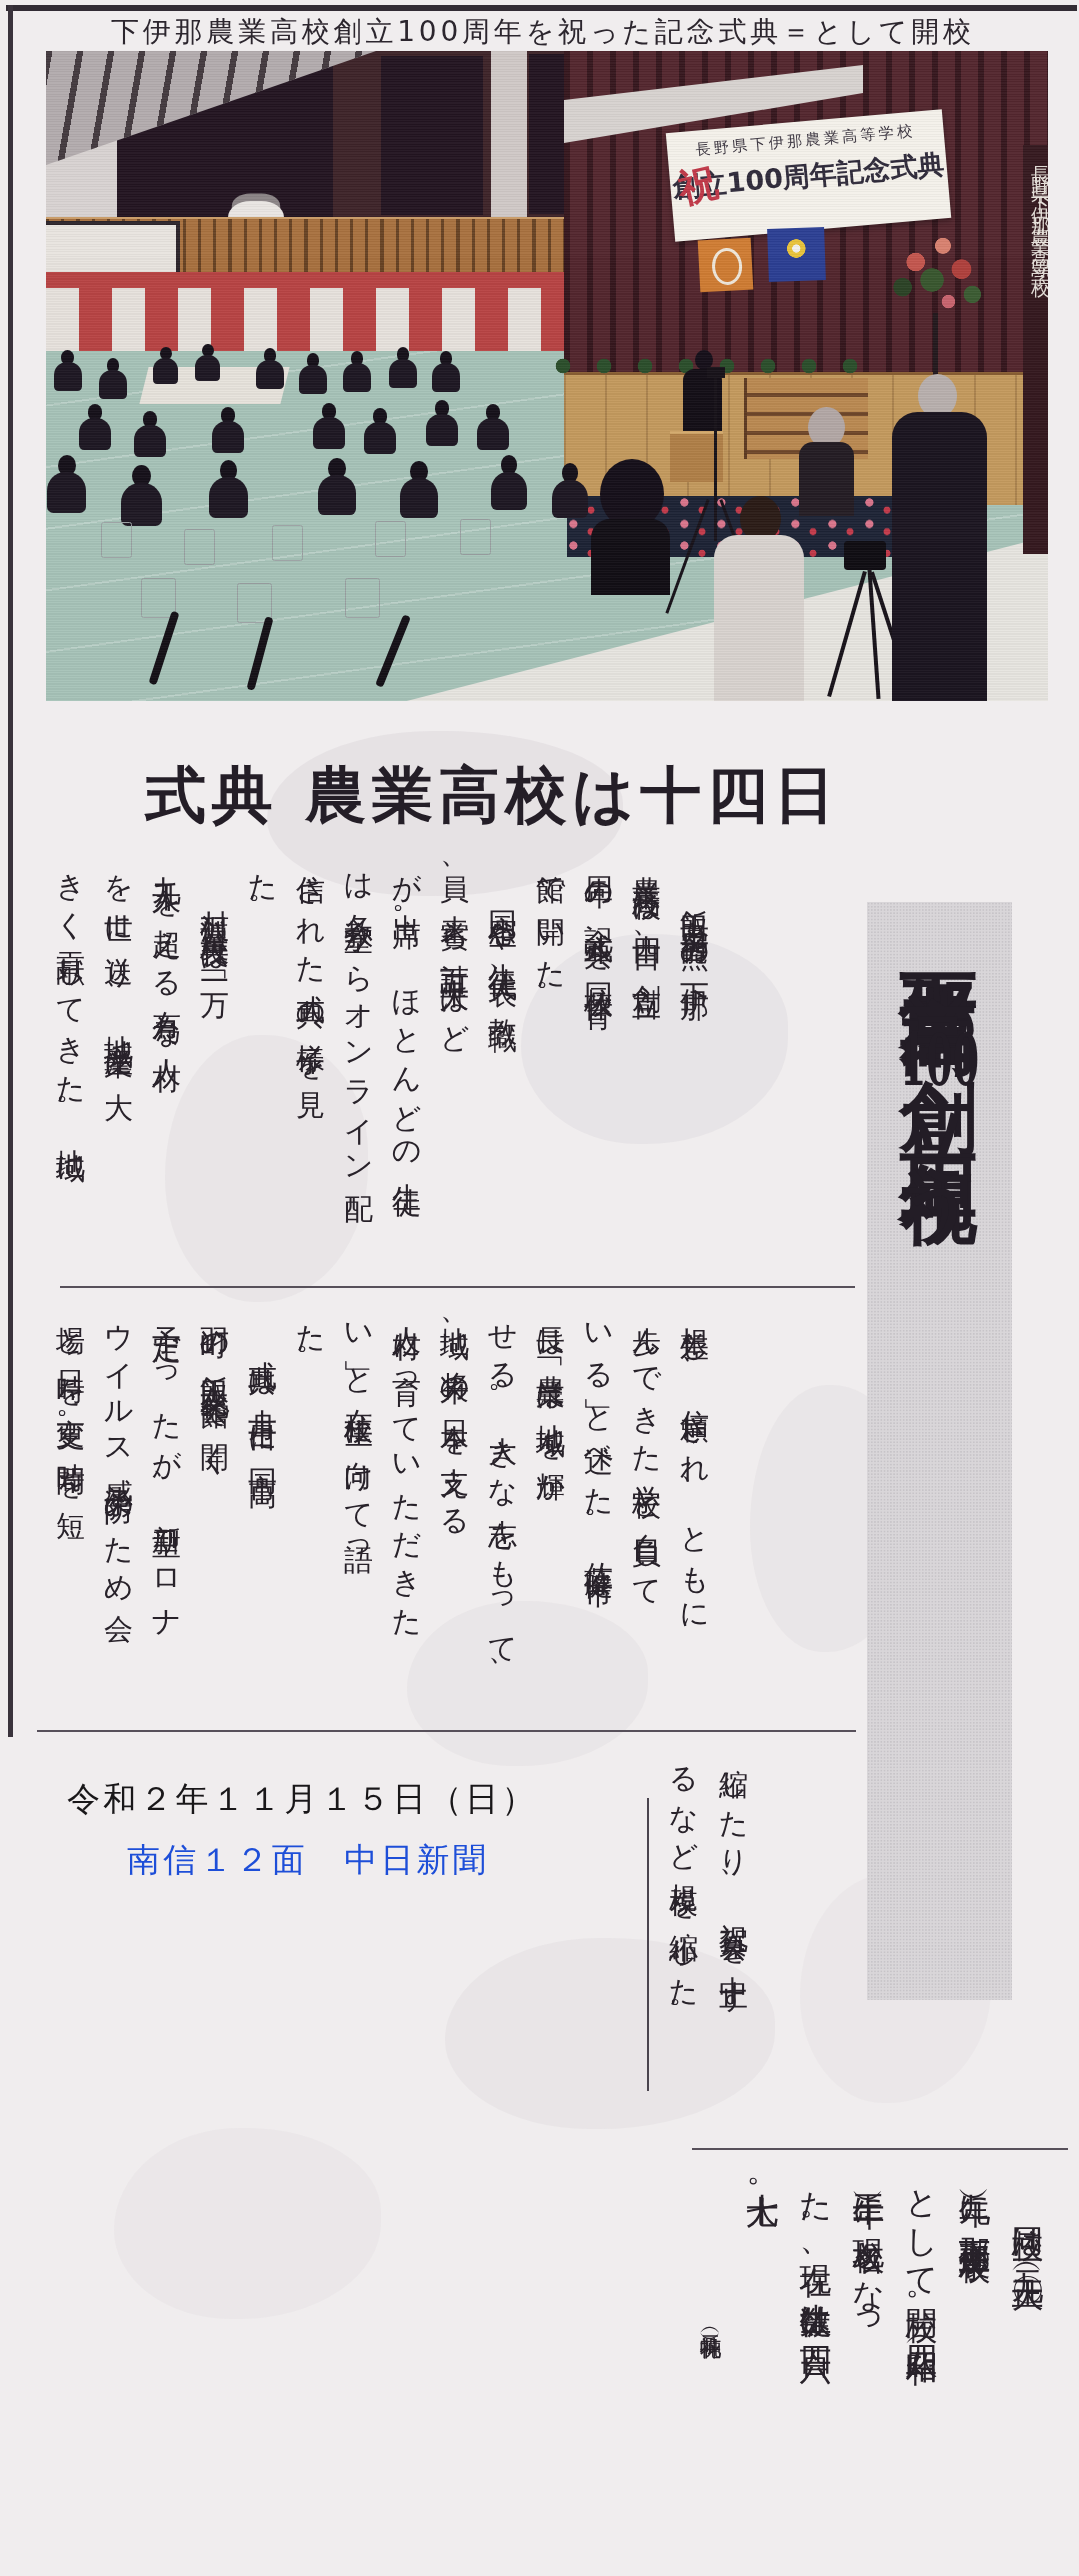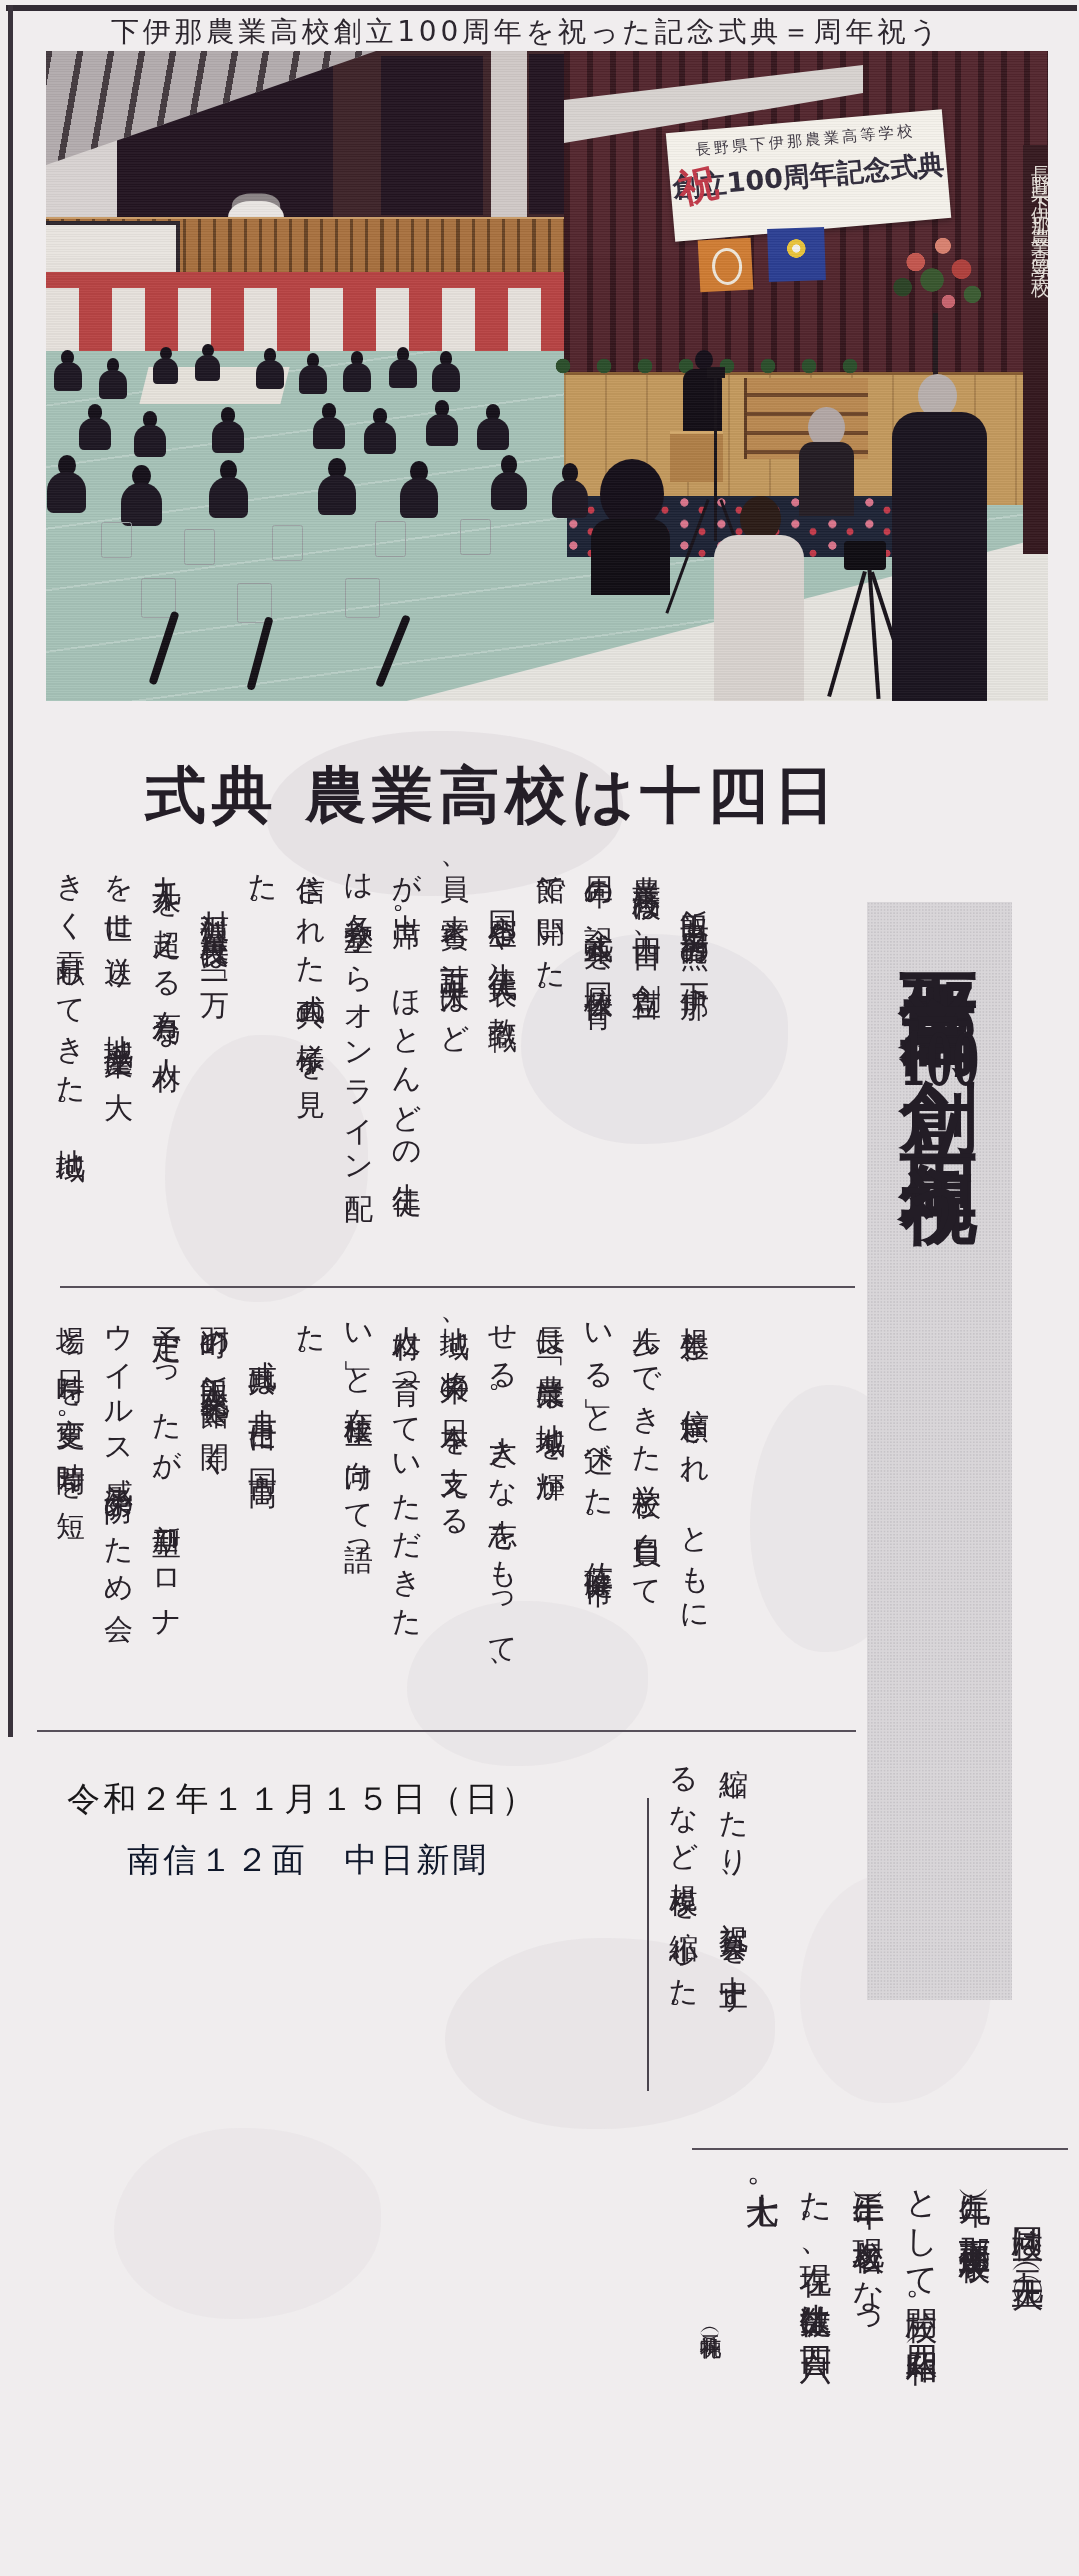--- a/index.html
+++ b/index.html
@@ -12,21 +12,21 @@
   .abs{position:absolute;}
   
   .blotch{position:absolute;background:rgba(203,198,204,.28);border-radius:48% 52% 55% 45%/55% 45% 52% 48%;pointer-events:none;}
   
   .border-top{left:6.4px;top:5.1px;width:1071px;height:5.7px;background:#322c34;}
   .border-left{left:7.6px;top:5.1px;width:5.1px;height:1732px;background:#3a333c;}
   
   .gothic{font-family:"DejaVu Sans","Liberation Sans",sans-serif;}
   .caption{left:111px;top:12.7px;width:889px;font-size:28px;letter-spacing:3.8px;color:#2c262e;white-space:nowrap;}
   .note1{left:67px;top:1777px;font-size:33px;letter-spacing:3.2px;color:#191719;white-space:nowrap;}
-  .note2{left:127px;top:1838px;font-size:33px;letter-spacing:3.2px;color:#0f172a;white-space:nowrap;}
+  .note2{left:127px;top:1838px;font-size:33px;letter-spacing:3.2px;color:#1d4ed8;white-space:nowrap;}
   
   .main-headline{left:145px;top:755px;width:597px;font-size:61px;font-weight:bold;letter-spacing:5.7px;color:#241e27;white-space:nowrap;}
   .side-headline-band{
     left:867px;top:902px;width:145px;height:1098px;
     background-color:#d9d6d9;
     background-image:radial-gradient(#c7c4c8 0.6px, transparent 0.9px);
     background-size:3.2px 3.2px;
     display:flex;justify-content:center;
   }
   .side-headline-text{
@@ -136,21 +136,21 @@
 <div class="blotch" style="left:521px;top:934px;width:267px;height:210px;opacity:.8;"></div>
 <div class="blotch" style="left:750px;top:1385px;width:165px;height:267px;opacity:.6;"></div>
 <div class="blotch" style="left:407px;top:1601px;width:241px;height:165px;opacity:.6;"></div>
 <div class="blotch" style="left:445px;top:1938px;width:330px;height:191px;opacity:.7;"></div>
 <div class="blotch" style="left:800px;top:1874px;width:191px;height:229px;opacity:.5;"></div>
 <div class="blotch" style="left:114px;top:2128px;width:267px;height:191px;opacity:.5;"></div>
 
 <div class="abs border-top"></div>
 <div class="abs border-left"></div>
 
-<div class="abs gothic caption">下伊那農業高校創立100周年を祝った記念式典＝周年祝う</div>
+<div class="abs gothic caption">下伊那農業高校創立100周年を祝った記念式典＝として開校</div>
 
 <div class="abs photo">
   <div class="ph-wall-white"></div>
   <div class="ph-window" style="left:71px;top:9px;width:216px;height:159px;"></div>
   <div class="ph-window" style="left:335px;top:5.1px;width:102px;height:159px;"></div>
   <div class="ph-window" style="left:483px;top:2.5px;width:58px;height:160px;"></div>
   <div class="ph-pillar"></div>
   <div class="ph-eave"></div>
   <div class="ph-eave-slats"></div>
   <div class="ph-lamp"></div>

